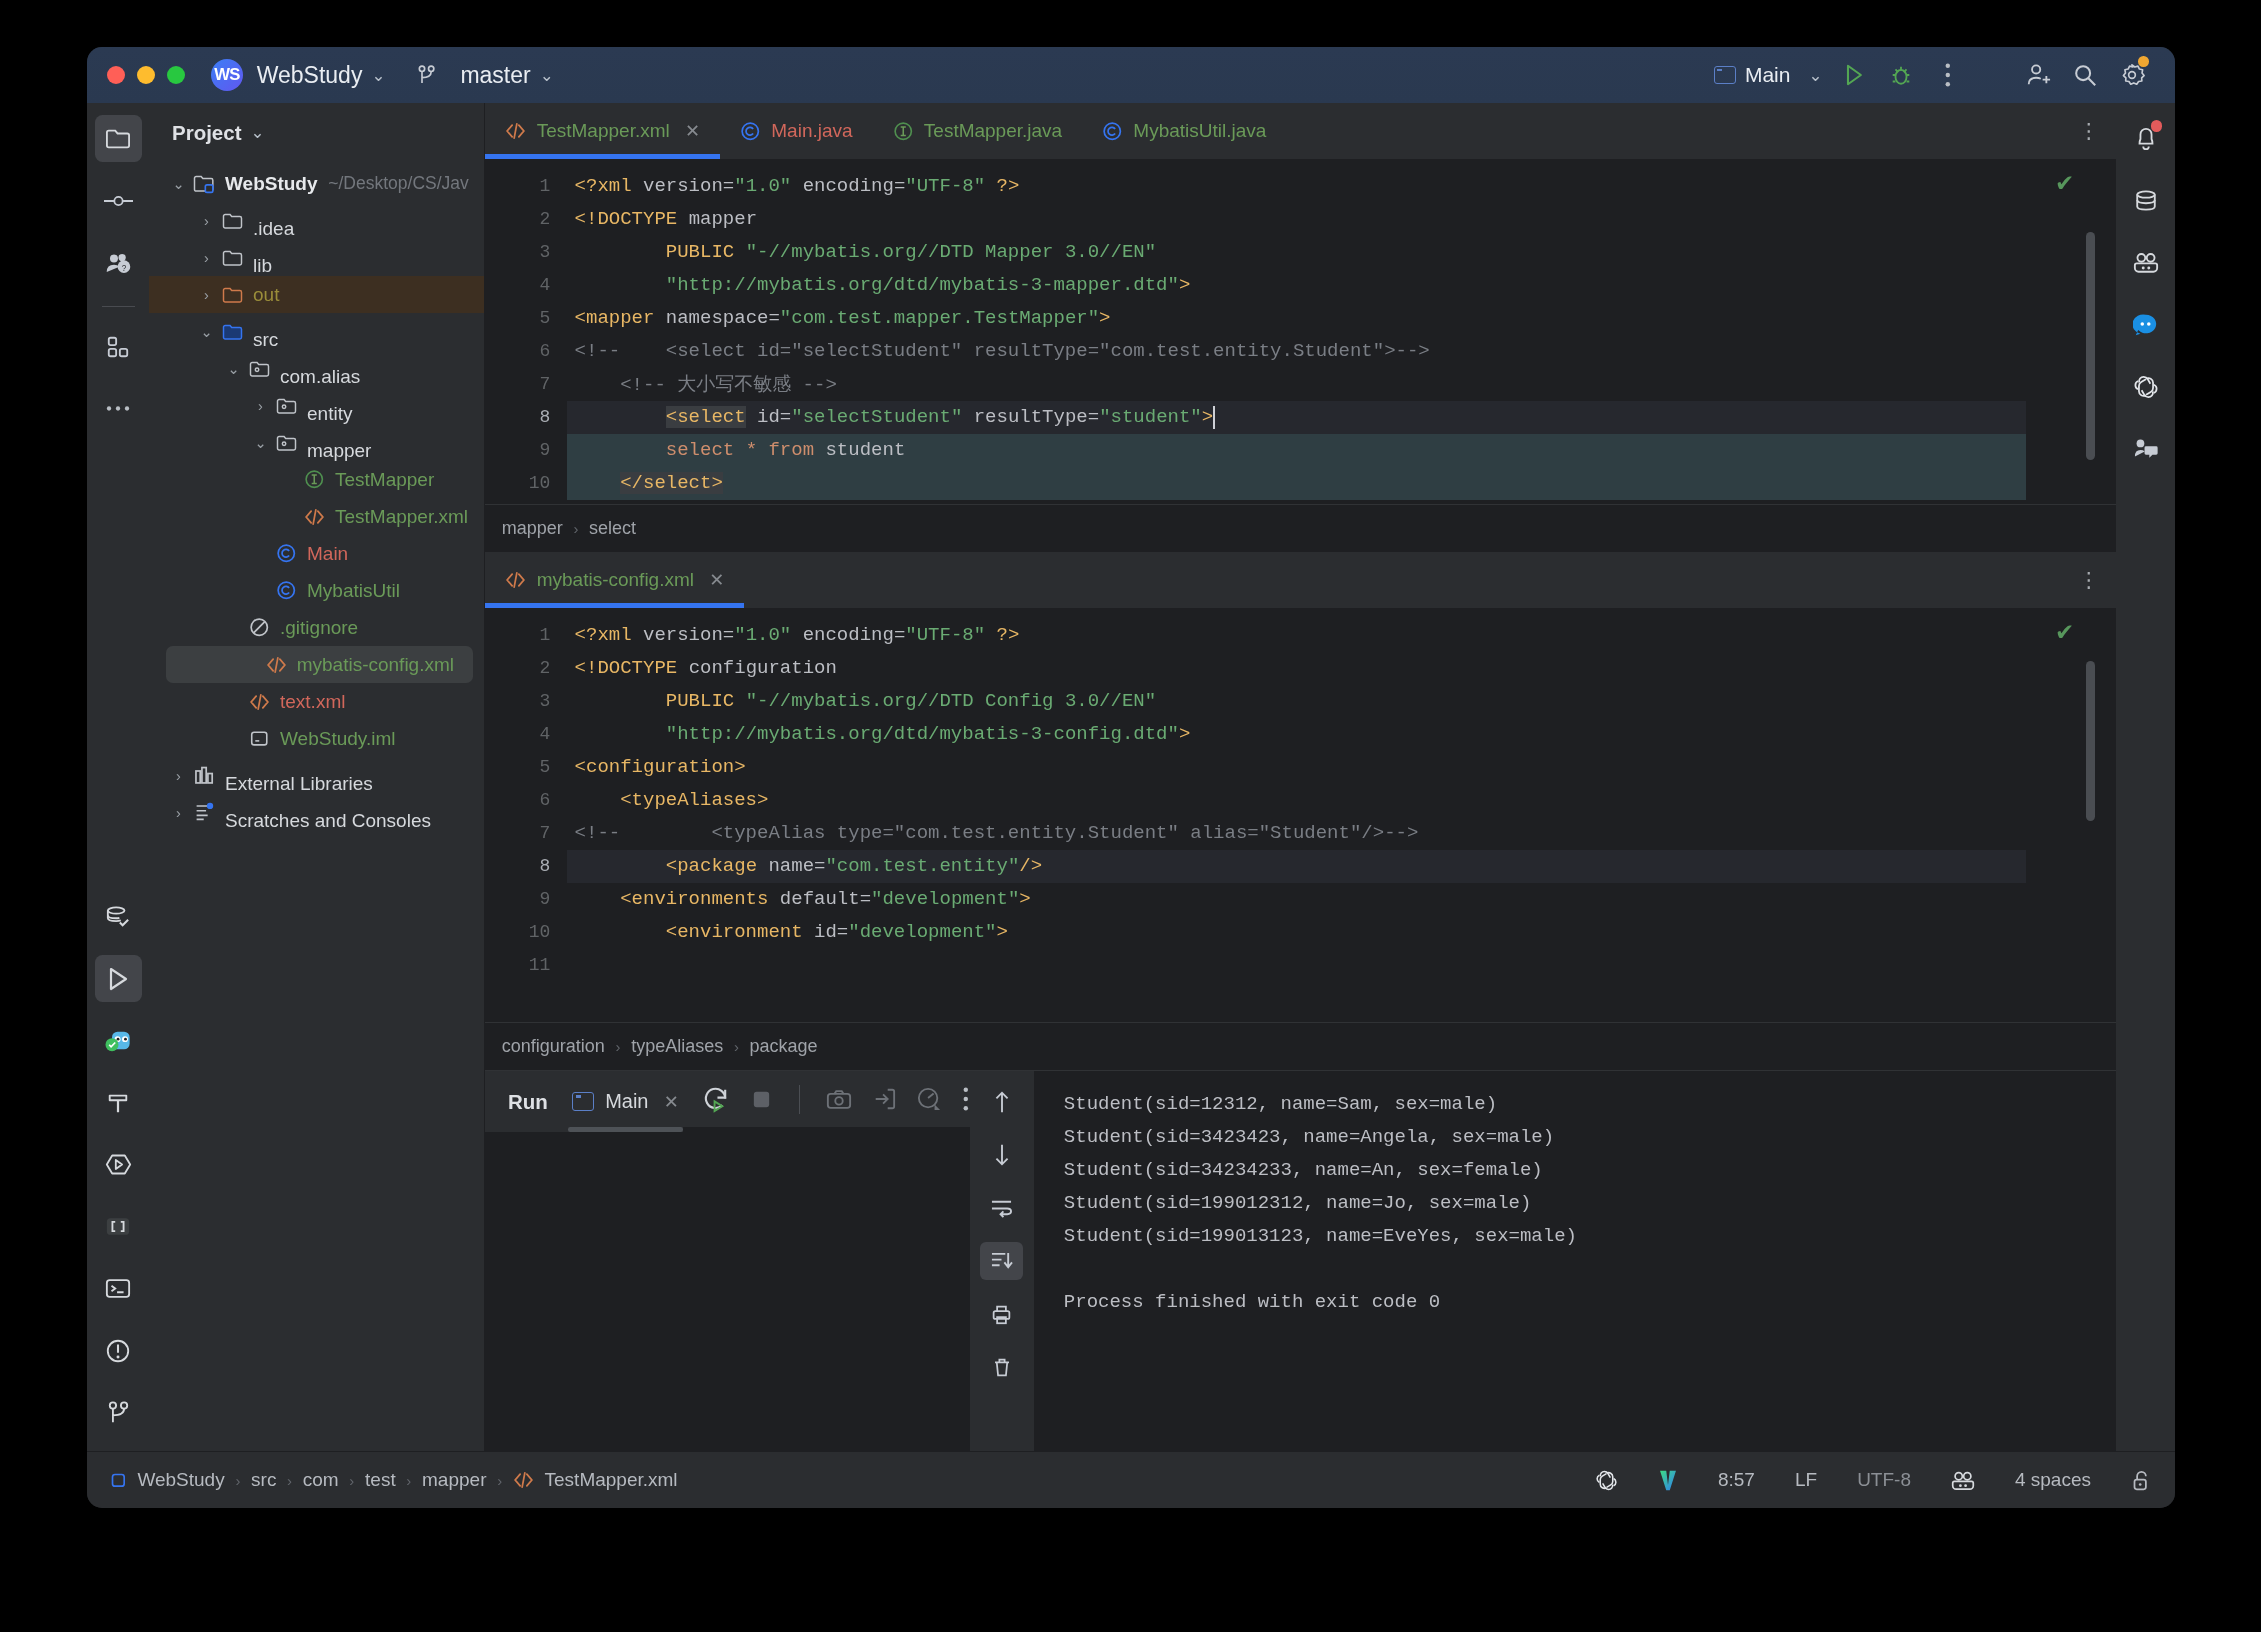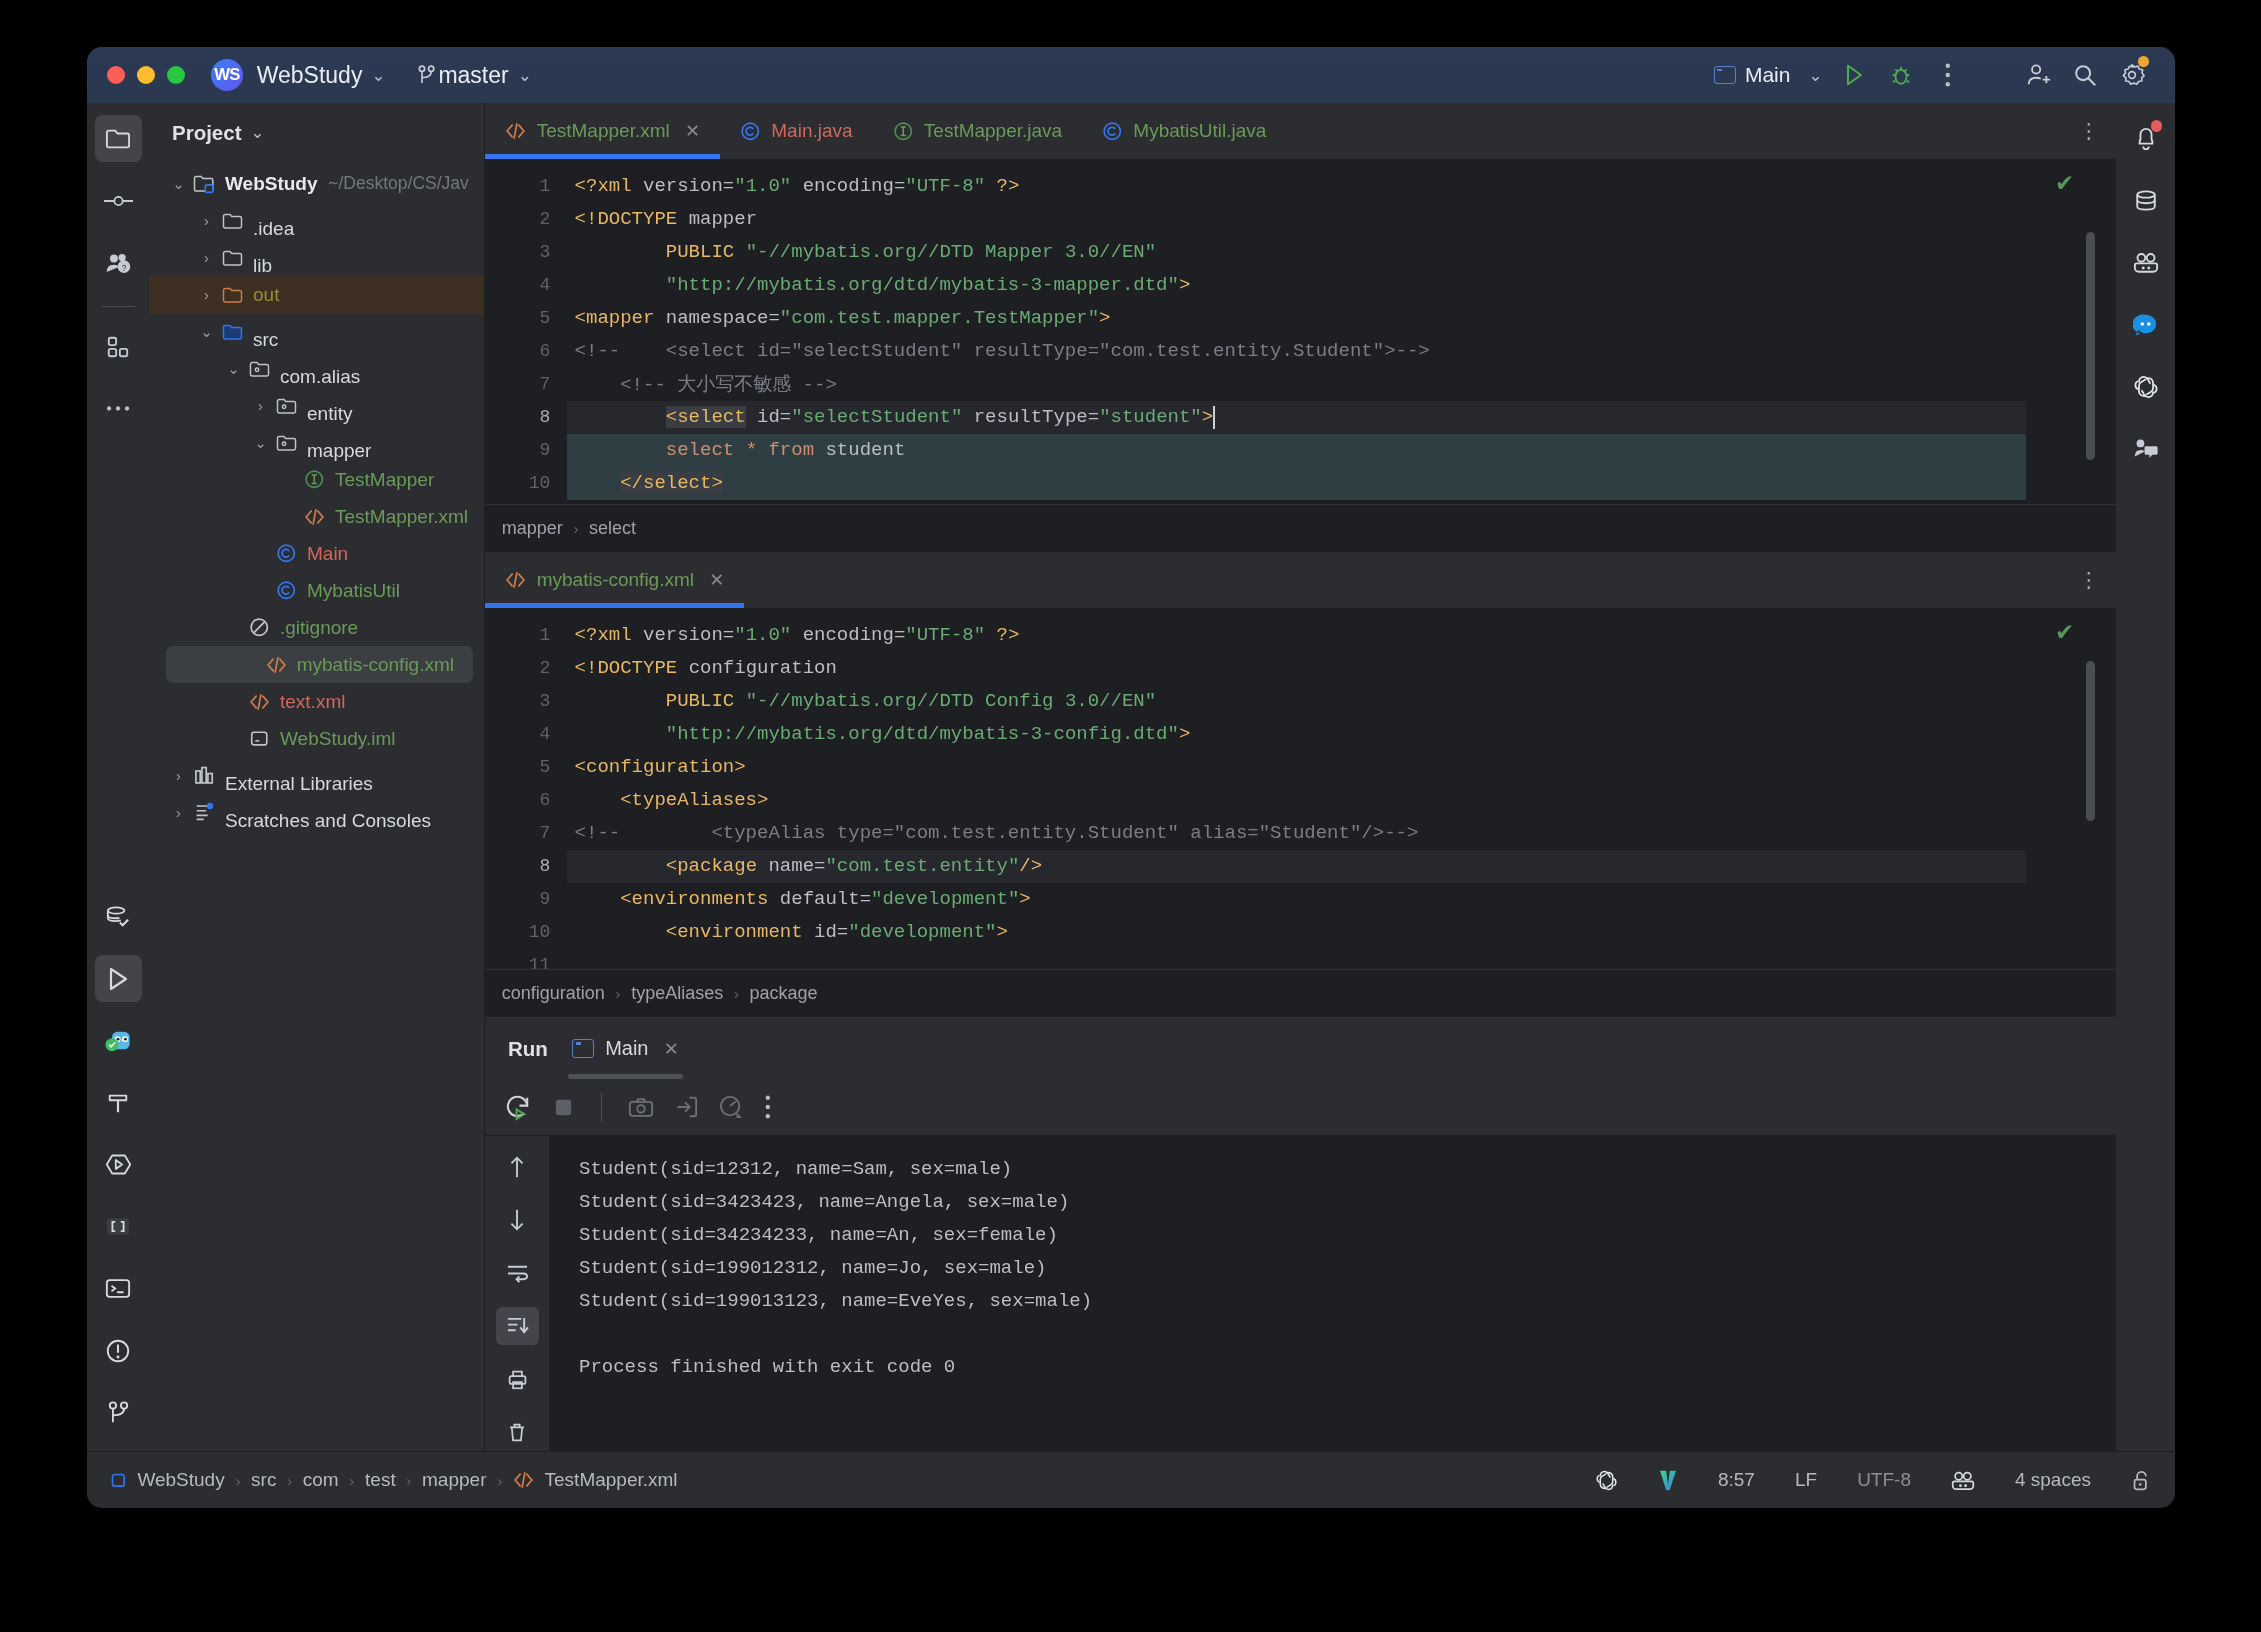--- a/index.html
+++ b/index.html
@@ -7,21 +7,21 @@
   .win{position:absolute;left:87px;top:47px;width:2088px;height:1461px;background:#1e1f22;border-radius:15px;overflow:hidden;display:flex;flex-direction:column;box-shadow:0 13.7px 46px rgba(0,0,0,.7);}
   
   .titlebar{height:56px;flex:0 0 56px;background:linear-gradient(180deg,#2b3a52 0%,#2a3950 100%);display:flex;align-items:center;padding:0 20px;position:relative;}
   .lights{display:flex;gap:12px;align-items:center;}
   .light{width:18px;height:18px;border-radius:50%;}
   .l-red{background:#ff5f57;}.l-yel{background:#febc2e;}.l-grn{background:#28c840;}
   .ws-badge{width:32px;height:32px;border-radius:16px;background:linear-gradient(135deg,#3b7ef5,#6157f0);display:flex;align-items:center;justify-content:center;color:#fff;font-size:16.7px;font-weight:700;letter-spacing:-0.8px;margin-left:26px;}
   .proj-name{color:#e9edf2;font-size:23px;margin-left:13.7px;font-weight:400;}
   .chev{color:#b9c2cc;font-size:16.7px;margin-left:9px;}
   .branch{display:flex;align-items:center;margin-left:32px;}
-  .branch-label{color:#e9edf2;font-size:23px;margin-left:1px;}
+  .branch-label{color:#e9edf2;font-size:23px;margin-left:23px;}
   .tb-right{margin-left:auto;display:flex;align-items:center;gap:0;}
   .runcfg{display:flex;align-items:center;gap:9px;padding:4.6px 7.6px;border-radius:6px;}
   .runcfg-box{width:20px;height:16.7px;border:1.5px solid #5b7fc7;border-radius:3px;position:relative;}
   .runcfg-box:before{content:"";position:absolute;left:2.3px;top:2.3px;width:5.3px;height:2.3px;background:#5b7fc7;}
   .runcfg-label{color:#e9edf2;font-size:21px;}
   .tb-icon{width:47px;height:47px;display:flex;align-items:center;justify-content:center;border-radius:6.8px;}
   .gear-wrap{position:relative;}
   .gear-dot{position:absolute;right:6px;top:4.6px;width:10.7px;height:10.7px;border-radius:50%;background:#f0a732;}
   
   .body{flex:1;display:flex;min-height:0;background:#1e1f22;}
@@ -74,21 +74,21 @@
   .sql-kw{color:#cf8e6d;}
   .sql-id{color:#bcbec4;}
   .matchhl{background:#3a3d41;}
   .caret{display:inline-block;width:1.5px;height:23px;background:#ced0d6;vertical-align:middle;}
   .insp{width:90px;flex:0 0 90px;position:relative;background:#1e1f22;}
   .check{position:absolute;top:10.7px;left:29px;color:#57965c;font-size:23px;}
   .sbar{position:absolute;right:21px;width:9px;border-radius:4.6px;background:#4a4d52;}
   .crumbs{height:47px;flex:0 0 47px;display:flex;align-items:center;padding-left:16.7px;background:#1e1f22;border-top:0.8px solid #303235;font-size:18px;color:#9fa3a9;gap:10.7px;}
   .crumb-sep{color:#61656b;font-size:15px;}
   
-  .runpanel{flex:0 0 380px;display:flex;flex-direction:column;background:#1e1f22;border-top:0.8px solid #303235;}
+  .runpanel{flex:0 0 380px;display:flex;flex-direction:row;background:#1e1f22;border-top:0.8px solid #303235;}
   .run-head{height:61px;flex:0 0 61px;display:flex;align-items:center;padding-left:23px;gap:20px;background:#2b2d30;}
   .run-title{color:#dfe1e5;font-size:20.5px;font-weight:700;}
   .run-tab{display:flex;align-items:center;gap:10.7px;font-size:20px;color:#d6d9dd;position:relative;height:100%;padding:0 4.6px;}
   .run-tab:after{content:"";position:absolute;left:0;right:0;bottom:0;height:4.6px;background:#4e5257;border-radius:2.3px;}
   .run-toolbar{height:56px;flex:0 0 56px;display:flex;align-items:center;gap:20px;padding-left:20px;background:#2b2d30;border-bottom:0.8px solid #1e1f22;}
   .tool-sep{width:0.8px;height:29px;background:#4b4e53;margin:0 6px;}
   .console-wrap{flex:1;display:flex;min-height:0;}
   .console-rail{width:64px;flex:0 0 64px;background:#2b2d30;display:flex;flex-direction:column;align-items:center;padding-top:12px;gap:15px;}
   .crail-btn{width:43px;height:38px;display:flex;align-items:center;justify-content:center;border-radius:6px;}
   .crail-btn.active{background:#43454a;}

